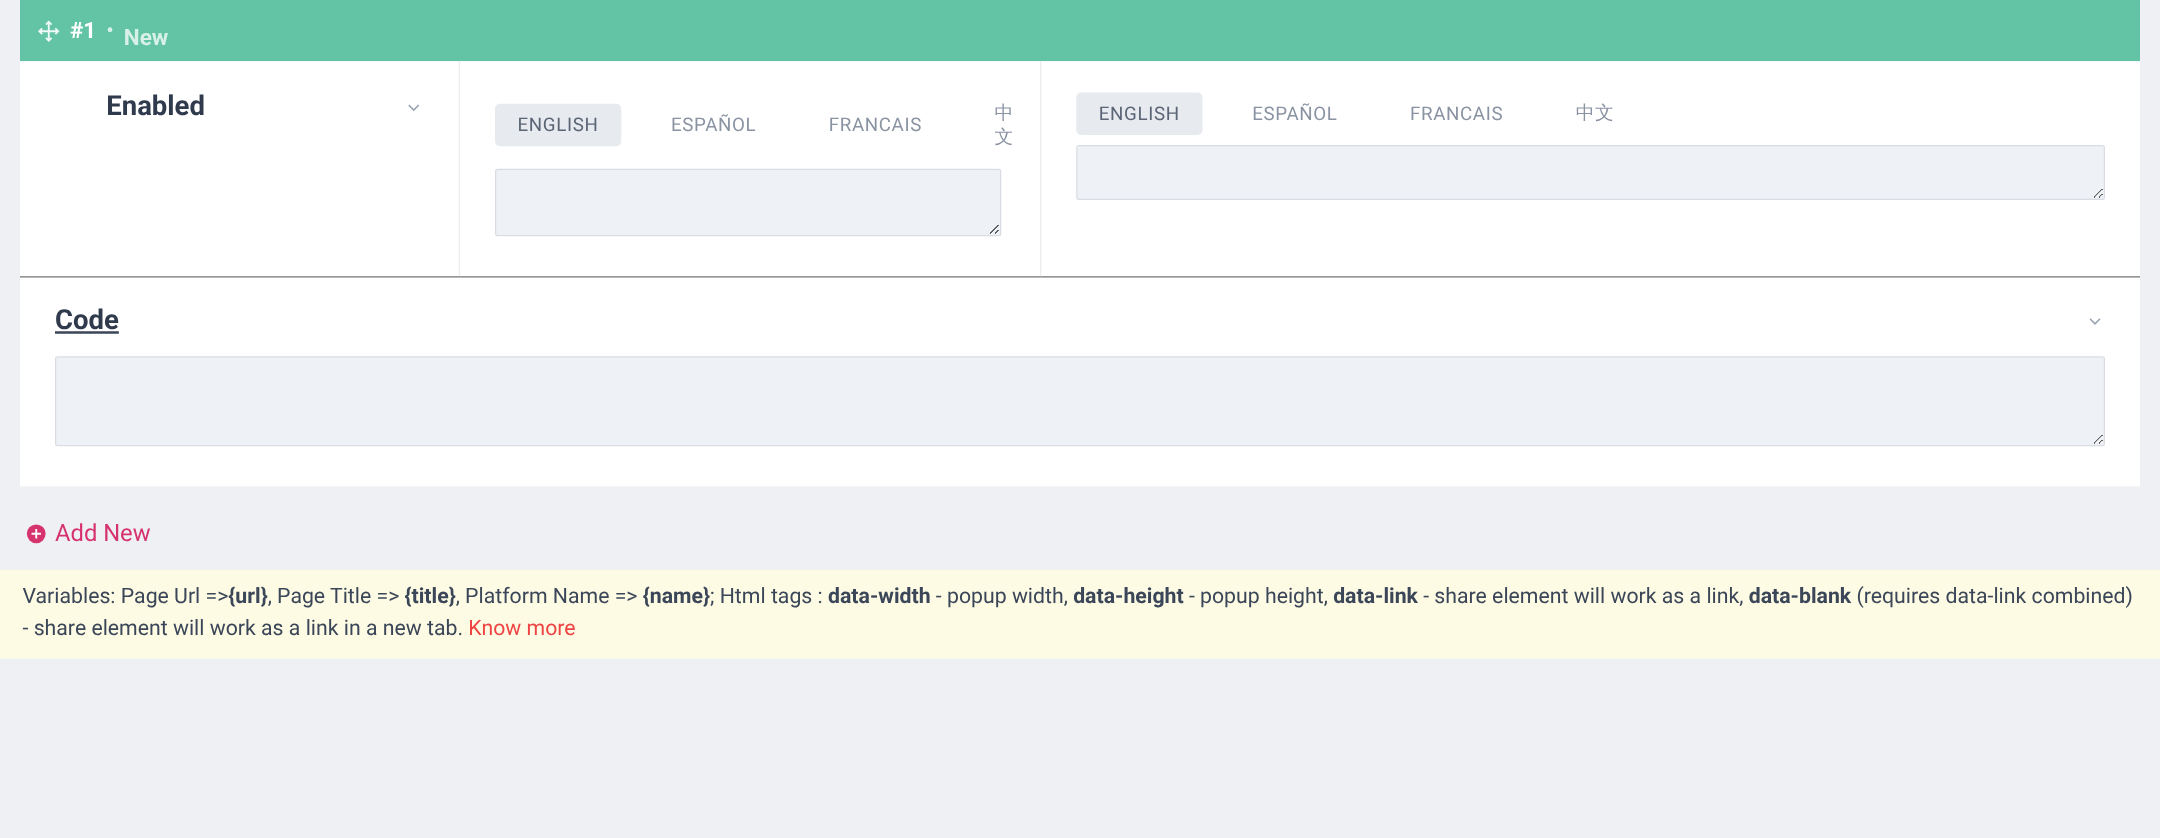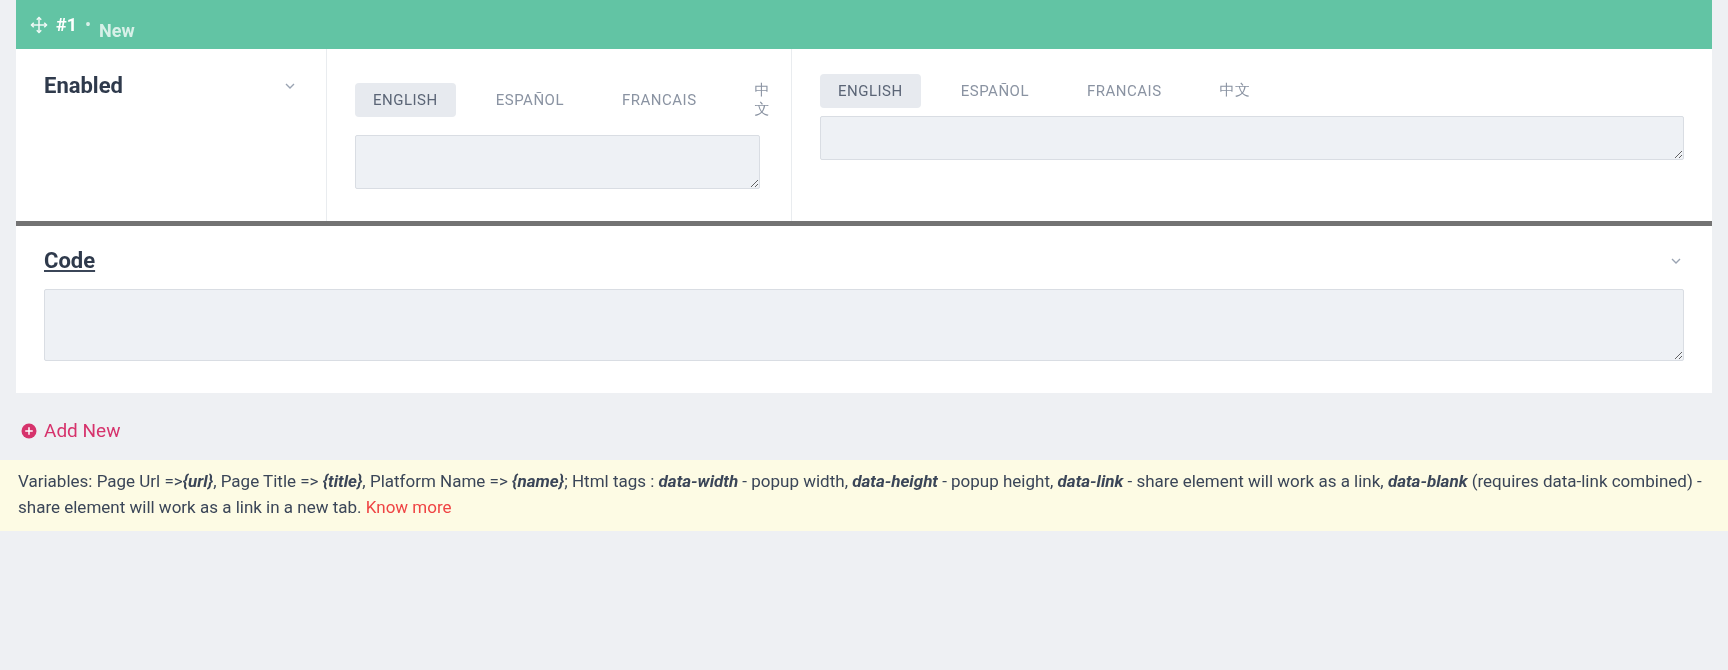--- a/index.html
+++ b/index.html
@@ -24,21 +24,22 @@
     font-size: 18px;
     margin: 0 16px;
   }
   .header-bar .item-num { font-weight: 700; }
   .header-bar .status { opacity: 0.75; font-weight: 700; margin-top: 12px; }
   .header-bar .dot { opacity: 0.75; }
   .move-icon { display:inline-flex; color:#fff; opacity:0.9; }
 
   .row-top {
     display: flex;
-    border-bottom: 5px solid #737373;
+    border-bottom: 1px solid #737373;
+    padding-left: 41px;
   }
   .panel {
     padding: 24px 28px 28px 28px;
   }
   .panel + .panel { border-left: 1px solid #e9ecef; }
   .panel.enabled { width: 310px; flex: 0 0 auto; }
   .panel.title { width: 465px; flex: 0 0 auto; }
   .panel.notes { flex: 1 1 auto; }
 
   .panel-head {
@@ -135,21 +136,21 @@
   .plus-circle { display:inline-flex; }
 
   .info-banner {
     background: #fdfbe4;
     color: #3b4658;
     font-size: 17px;
     line-height: 1.55;
     padding: 8px 18px 10px 18px;
     margin: 0;
   }
-  .info-banner b { font-weight: 700; font-style: italic; }
+  .info-banner b { font-weight: 700; }
   .info-banner .know-more { color: #ef4444; cursor: pointer; }
 
   svg { display:block; }
 </style>
 </head>
 <body>
 
 
 
 

